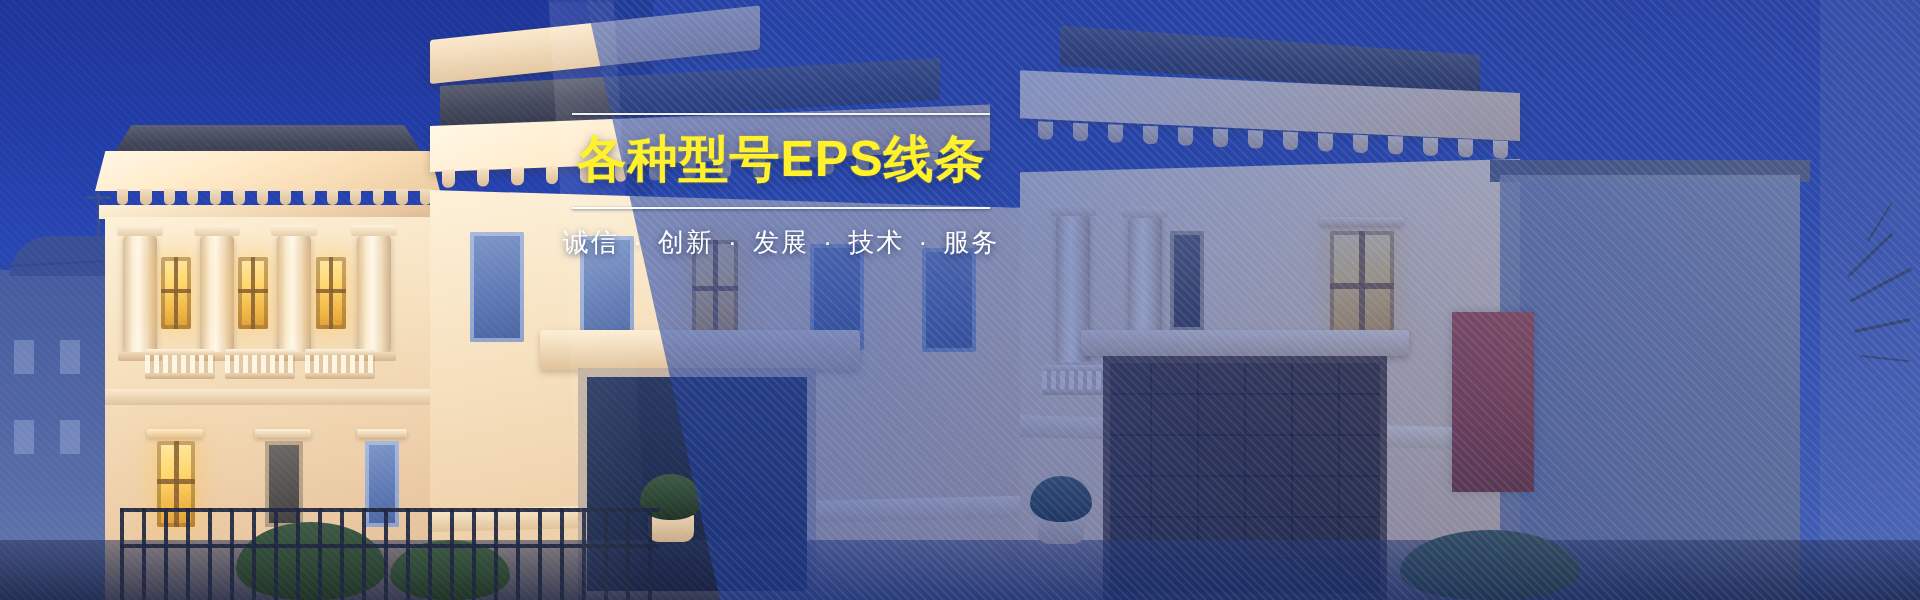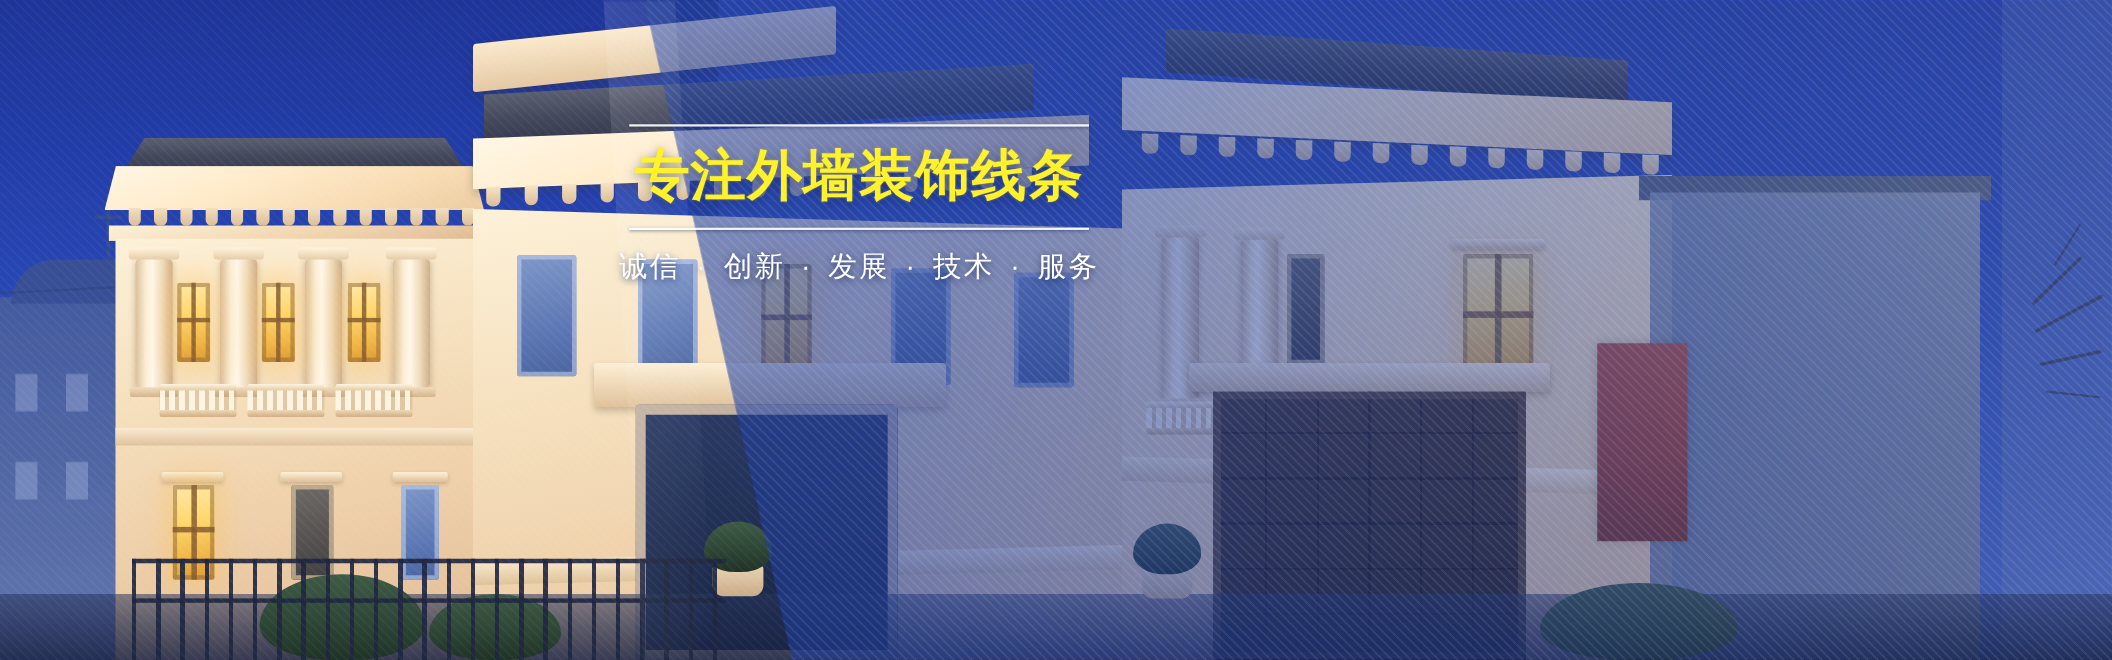--- a/index.html
+++ b/index.html
@@ -462,21 +462,21 @@
   <div id="panel-hatch"></div>
   <div id="light-streak"></div>
   <div id="global-hatch"></div>
 
   <div id="text-block">
 
 
     <div class="rule" id="rule1"></div>
 
     <div id="headline">
-      <div class="hl-line">专注外墙装饰线条</div>
+      <div class="hl-line">各种型号EPS线条</div>
     </div>
 
     <div class="rule" id="rule2"></div>
 
     <div id="tagline">
       <span>诚信</span>
       <span class="sep">·</span>
       <span>创新</span>
       <span class="sep">·</span>
       <span>发展</span>

